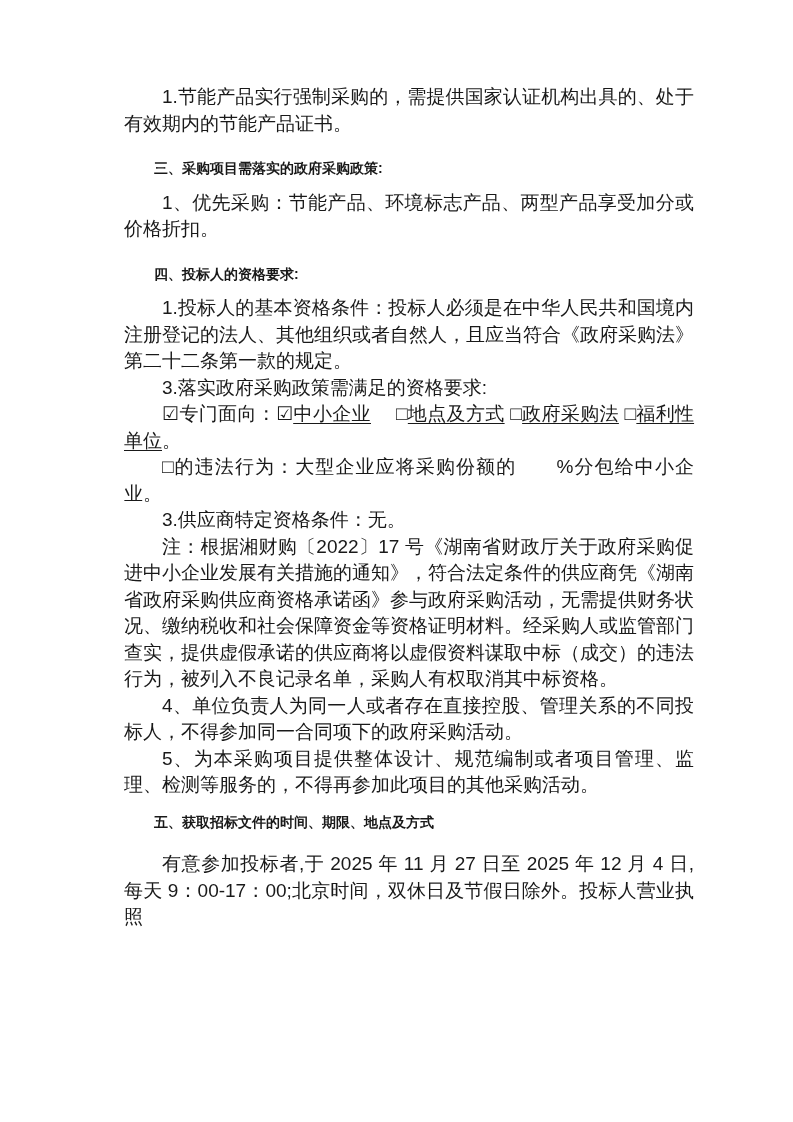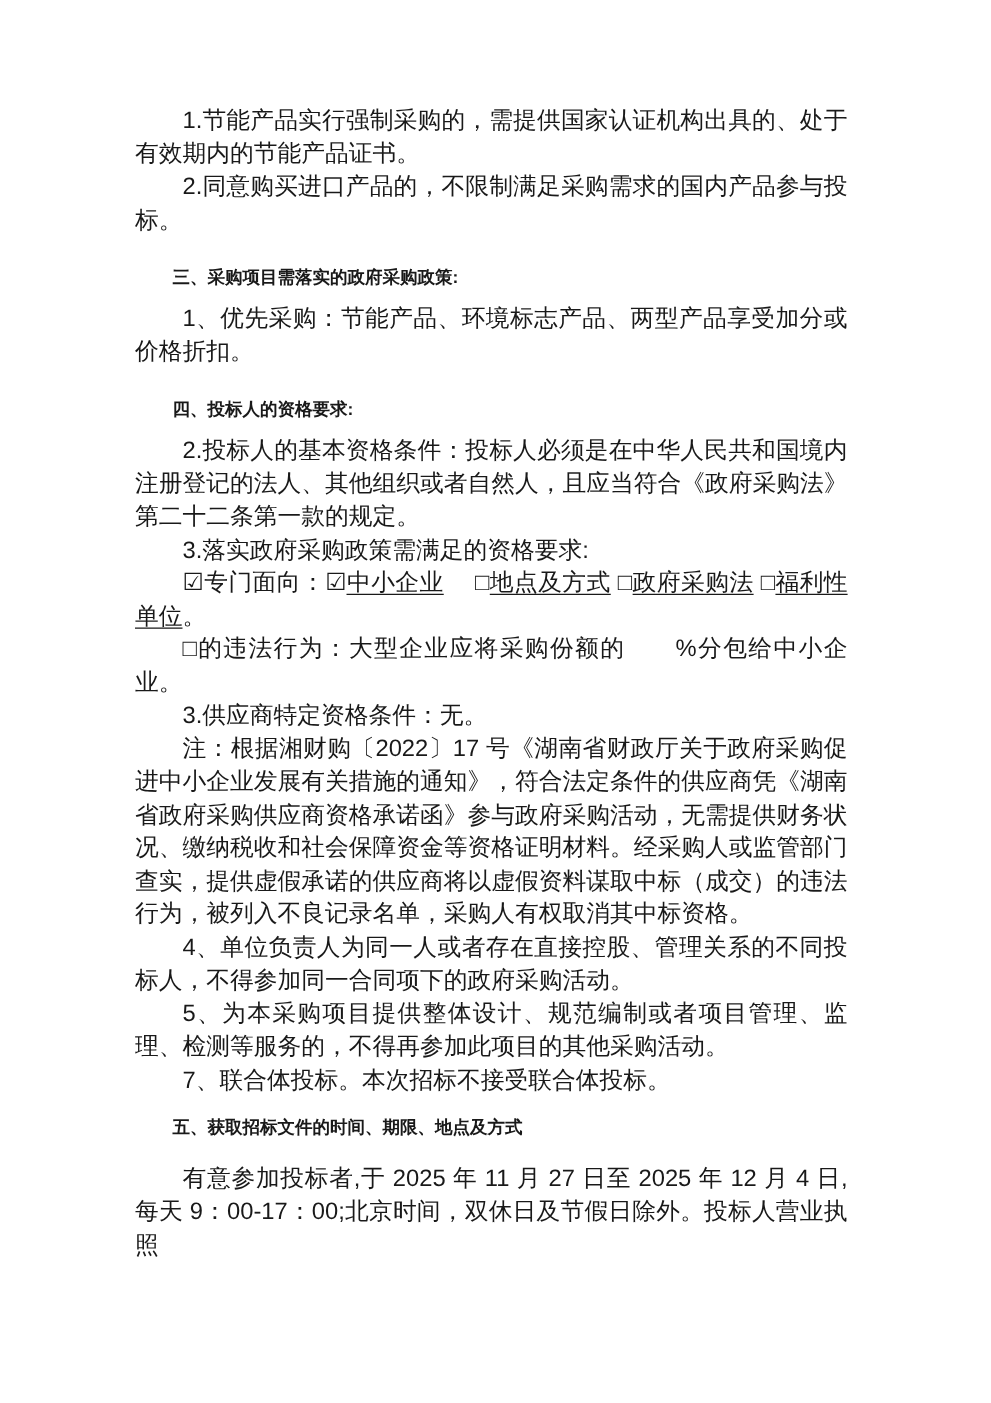--- a/index.html
+++ b/index.html
@@ -11,21 +11,21 @@
     width: 793px;
     height: 1122px;
     position: relative;
     font-family: "Liberation Sans", sans-serif;
     color: #191919;
     overflow: hidden;
   }
   .page {
     position: absolute;
     top: 84px;
-    left: 108px;
+    left: 124px;
     width: 570px;
   }
   .para {
     font-size: 19px;
     line-height: 26.5px;
     margin: 0;
     text-align: justify;
     text-indent: 2em;
     word-break: break-all;
   }
@@ -48,47 +48,45 @@
     margin-top: 28px;
   }
 </style>
 </head>
 <body>
 
 <div class="page">
 
   <p class="para">1.节能产品实行强制采购的，需提供国家认证机构出具的、处于有效期内的节能产品证书。</p>
 
-  <p class="para">2.同意购买进口产品的，不限制满足采购需求的国内产品参与投标。</p>
 
   <p class="heading">三、采购项目需落实的政府采购政策:</p>
 
   <p class="para">1、优先采购：节能产品、环境标志产品、两型产品享受加分或价格折扣。</p>
 
 
   <p class="heading">四、投标人的资格要求:</p>
 
-  <p class="para">2.投标人的基本资格条件：投标人必须是在中华人民共和国境内注册登记的法人、其他组织或者自然人，且应当符合《政府采购法》第二十二条第一款的规定。</p>
+  <p class="para">1.投标人的基本资格条件：投标人必须是在中华人民共和国境内注册登记的法人、其他组织或者自然人，且应当符合《政府采购法》第二十二条第一款的规定。</p>
 
   <p class="para">3.落实政府采购政策需满足的资格要求:</p>
 
   <p class="para checkbox-line">
     <span>☑专门面向：</span><span>☑</span><span class="u">中小企业</span><span>　 </span><span>□</span><span class="u">地点及方式</span><span> </span><span>□</span><span class="u">政府采购法</span><span> </span><span>□</span><span class="u">福利性单位</span><span>。</span>
   </p>
 
   <p class="para">□的违法行为：大型企业应将采购份额的　　%分包给中小企业。</p>
 
   <p class="para">3.供应商特定资格条件：无。</p>
 
   <p class="para">注：根据湘财购〔2022〕17 号《湖南省财政厅关于政府采购促进中小企业发展有关措施的通知》，符合法定条件的供应商凭《湖南省政府采购供应商资格承诺函》参与政府采购活动，无需提供财务状况、缴纳税收和社会保障资金等资格证明材料。经采购人或监管部门查实，提供虚假承诺的供应商将以虚假资料谋取中标（成交）的违法行为，被列入不良记录名单，采购人有权取消其中标资格。</p>
 
   <p class="para">4、单位负责人为同一人或者存在直接控股、管理关系的不同投标人，不得参加同一合同项下的政府采购活动。</p>
 
   <p class="para">5、为本采购项目提供整体设计、规范编制或者项目管理、监理、检测等服务的，不得再参加此项目的其他采购活动。</p>
 
 
-  <p class="para">7、联合体投标。本次招标不接受联合体投标。</p>
 
   <p class="heading tight">五、获取招标文件的时间、期限、地点及方式</p>
 
   <p class="para">有意参加投标者,于 2025 年 11 月 27 日至 2025 年 12 月 4 日, 每天 9：00-17：00;北京时间，双休日及节假日除外。投标人营业执照</p>
 
 </div>
 
 </body></html>

